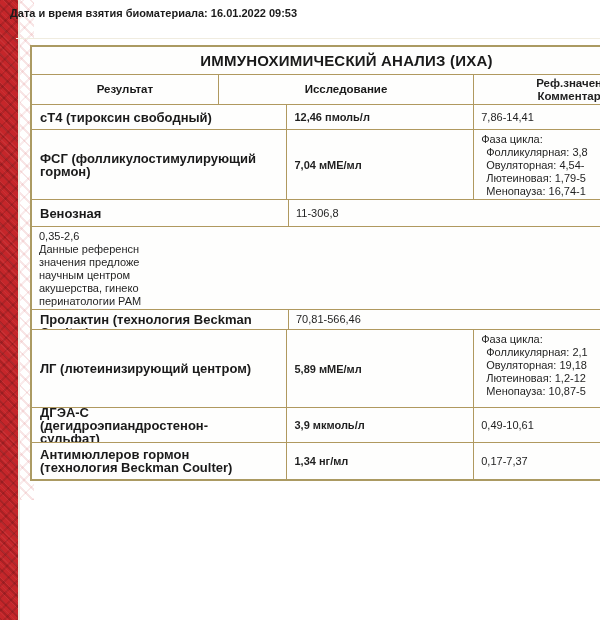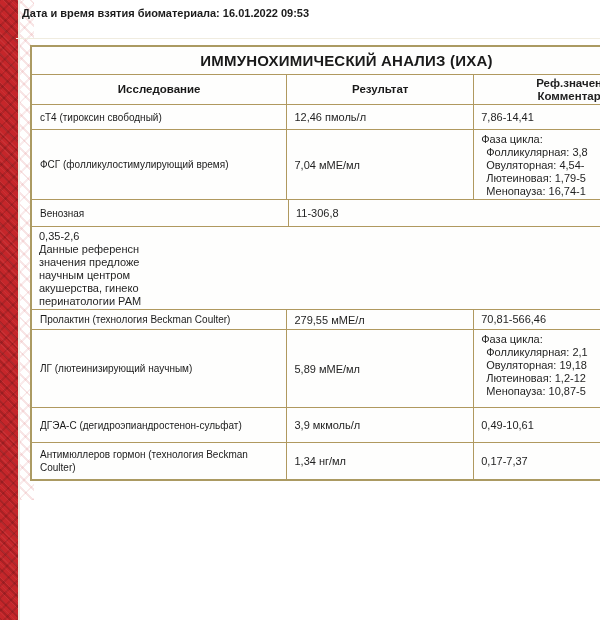--- a/index.html
+++ b/index.html
@@ -22,43 +22,43 @@
     border-right:2px solid #efe9dd;
   }
   
   .watermark-strip{
     position:absolute;left:20px;top:0;width:14px;height:500px;
     background-image:
       repeating-linear-gradient(45deg, rgba(198,40,45,0.12) 0 2px, transparent 2px 8px),
       repeating-linear-gradient(-45deg, rgba(198,40,45,0.09) 0 2px, transparent 2px 10px);
   }
   .page-info{
-    position:absolute;left:22px;top:6px;
+    position:absolute;left:10px;top:6px;
     font-size:11px;font-weight:bold;line-height:14px;color:#1b1b1b;
     white-space:nowrap;
   }
   .page-rule{
     position:absolute;left:16px;top:38px;width:584px;height:1px;
     background:#f0ece0;
   }
   
   .lab-table{
     position:absolute;left:30px;top:45px;width:633px;
     border:2px solid #ab9a62;
     background:#fefefd;
     box-sizing:border-box;
   }
   .trow{display:flex;box-sizing:border-box;border-bottom:1px solid #b0995f;}
   .trow:last-child{border-bottom:none;}
   .cell{box-sizing:border-box;border-right:1px solid #b0995f;overflow:hidden;}
   .cell:last-child{border-right:none;}
   .c-name{width:257px;display:flex;align-items:center;padding:2px 28px 2px 8px;
-    font-size:10px;font-weight:normal;line-height:13px;}
+    font-size:13px;font-weight:bold;line-height:13px;}
   .c-result{width:188px;display:flex;align-items:center;padding:2px 6px 2px 7px;
-    font-size:11px;font-weight:normal;color:#1f1f1f;}
+    font-size:11px;font-weight:bold;color:#1f1f1f;}
   .c-ref{width:188px;display:flex;flex-direction:column;justify-content:center;
     padding:2px 4px 2px 7px;font-size:11px;font-weight:normal;color:#1f1f1f;line-height:13px;}
   .c-ref.top{justify-content:flex-start;padding-top:3px;}
   .ref-indent{padding-left:5px;}
   
   .title-row{height:28px;}
   .title-cell{width:100%;display:flex;align-items:center;justify-content:center;
     font-size:15px;font-weight:bold;letter-spacing:0.2px;}
   .head-row{height:30px;}
   .head-cell{display:flex;align-items:center;justify-content:center;text-align:center;
@@ -83,38 +83,38 @@
 </div>
 <div class="page-rule"></div>
 
 <div class="lab-table">
 
   <div class="trow title-row">
     <div class="cell title-cell">ИММУНОХИМИЧЕСКИЙ АНАЛИЗ (ИХА)</div>
   </div>
 
   <div class="trow head-row">
+    <div class="cell c-result head-cell">Результат</div>
     <div class="cell c-name head-cell">Исследование</div>
-    <div class="cell c-result head-cell">Результат</div>
     <div class="cell c-ref head-cell head-ref">
       <div>Реф.значен</div>
       <div>Комментар</div>
     </div>
   </div>
 
   <div class="trow rh1">
     <div class="cell c-name">сТ4 (тироксин свободный)</div>
     <div class="cell c-result">12,46 пмоль/л</div>
     <div class="cell c-ref">
       <div>7,86-14,41</div>
     </div>
   </div>
 
   <div class="trow rh2">
-    <div class="cell c-name">ФСГ (фолликулостимулирующий время)</div>
+    <div class="cell c-name">ФСГ (фолликулостимулирующий гормон)</div>
     <div class="cell c-result">7,04 мМЕ/мл</div>
     <div class="cell c-ref top">
       <div>Фаза цикла:</div>
       <div class="ref-indent">Фолликулярная: 3,8</div>
       <div class="ref-indent">Овуляторная: 4,54-</div>
       <div class="ref-indent">Лютеиновая: 1,79-5</div>
       <div class="ref-indent">Менопауза: 16,74-1</div>
     </div>
   </div>
 
@@ -131,28 +131,27 @@
       <div>Данные референсн</div>
       <div>значения предложе</div>
       <div>научным центром</div>
       <div>акушерства, гинеко</div>
       <div>перинатологии РАМ</div>
     </div>
   </div>
 
   <div class="trow rh5">
     <div class="cell c-name clip-top">Пролактин (технология Beckman Coulter)</div>
-    <div class="cell c-result">279,55 мМЕ/л</div>
     <div class="cell c-ref">
       <div>70,81-566,46</div>
     </div>
   </div>
 
   <div class="trow rh6">
-    <div class="cell c-name">ЛГ (лютеинизирующий научным)</div>
+    <div class="cell c-name">ЛГ (лютеинизирующий центром)</div>
     <div class="cell c-result">5,89 мМЕ/мл</div>
     <div class="cell c-ref top">
       <div>Фаза цикла:</div>
       <div class="ref-indent">Фолликулярная: 2,1</div>
       <div class="ref-indent">Овуляторная: 19,18</div>
       <div class="ref-indent">Лютеиновая: 1,2-12</div>
       <div class="ref-indent">Менопауза: 10,87-5</div>
     </div>
   </div>
 

